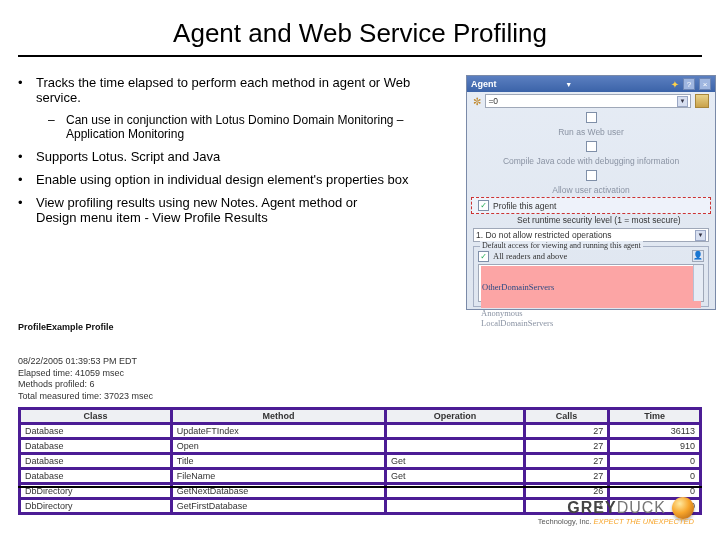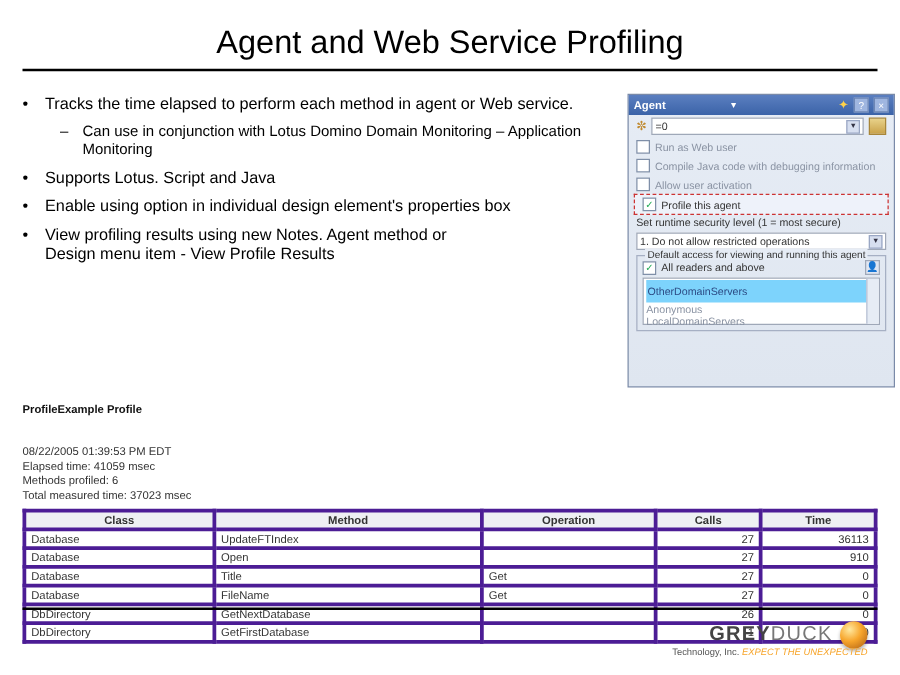--- a/index.html
+++ b/index.html
@@ -43,21 +43,21 @@
   }
   .b1 .txt { flex: 1; }
   .b2 {
     display: flex;
     margin: 2px 0 8px 30px;
     font-size: 12px;
   }
   .b2 .dash { width: 18px; flex: none; }
   .panel {
     flex: none;
-    width: 214px;
+    width: 250px;
     height: 235px;
     border: 1px solid #7a8aa8;
     background: linear-gradient(#e6ecf5,#dfe6f0);
     font-size: 8.5px;
     color: #333;
     position: relative;
   }
   .panel-titlebar {
     background: linear-gradient(#5b7fc0,#3b63a8);
     color: #fff;
@@ -98,45 +98,46 @@
     display: flex; align-items: center; justify-content: center;
   }
   .chk {
     width: 11px; height: 11px;
     border: 1px solid #7f8fa8;
     background: #fff;
     flex: none;
     display: flex; align-items: center; justify-content: center;
     font-size: 8px; color: #2a5;
   }
-  .panel .dim { color: #8a93a3; }
+  .panel .dim { color: #8a93a3; flex-direction: column; }
   .fieldset {
     margin: 2px 6px 2px 6px;
     border: 1px solid #a6b0c4;
     padding: 3px 4px 4px 4px;
     position: relative;
+    font-family: Liberation Serif, serif;
   }
   .fieldset .legend {
     position: absolute;
     top: -6px; left: 6px;
     background: #e6ecf5;
     padding: 0 2px;
     font-size: 8px;
   }
   .listbox {
     border: 1px solid #9fa8b8;
     background: #fff;
     height: 38px;
     padding: 1px 2px;
     color: #8a93a3;
     position: relative;
   }
   .listbox .hl {
-    color: #2c4b84; background: #7dd3fc;
-    padding: 4px 1px;
+    color: #2c4b84; background: #fca5a5;
+    padding: 16px 1px;
   }
   .listbox .scroll {
     position: absolute; right: 0; top: 0; bottom: 0; width: 10px;
     background: #e6ecf5; border-left: 1px solid #b6c0d4;
   }
   .profile-block {
     margin: 6px 18px 0 18px;
     font-size: 9px;
     color: #333;
   }
@@ -177,21 +178,21 @@
   .logo-text b { color: #444; font-weight: 900; }
   .logo-sub { font-size: 7.5px; color: #555; margin-top: -2px; margin-left: 16px; }
   .logo-sub .orange { color: #f7a52b; font-style: italic; }
   .bottom-rule {
     position: absolute;
     left: 18px; right: 18px;
     bottom: 52px;
     border: none;
     border-top: 2px solid #000;
   }
-  .security-label { padding-left:6px; margin-top:1px; margin-bottom:1px; }
+  .security-label { padding-left:6px; margin-top:1px; margin-bottom:1px;margin-left:44px; }
 </style>
 </head>
 <body>
 
 <h1 class="slide-title">Agent and Web Service Profiling</h1>
 <hr class="title-rule">
 
 <div class="content-row">
   <div class="bullets">
     <div class="b1">

